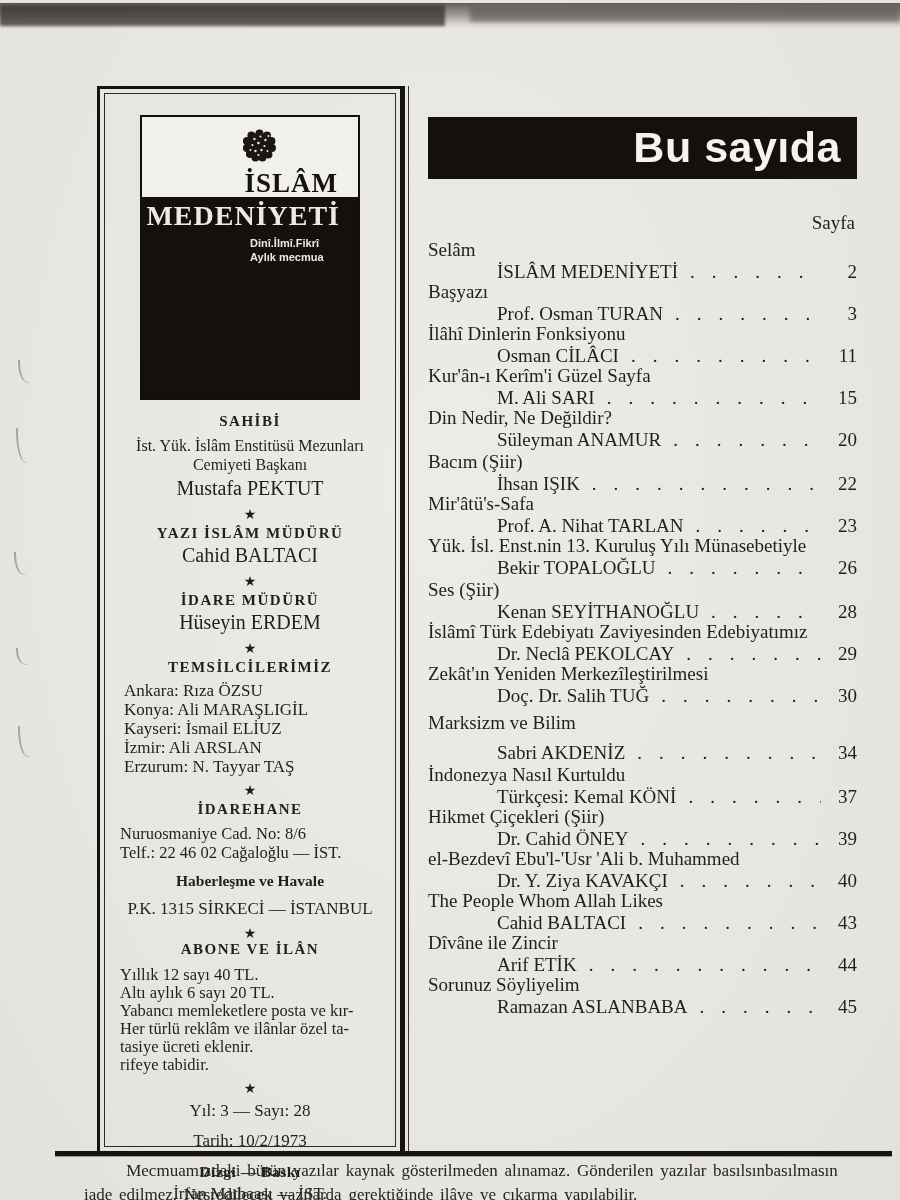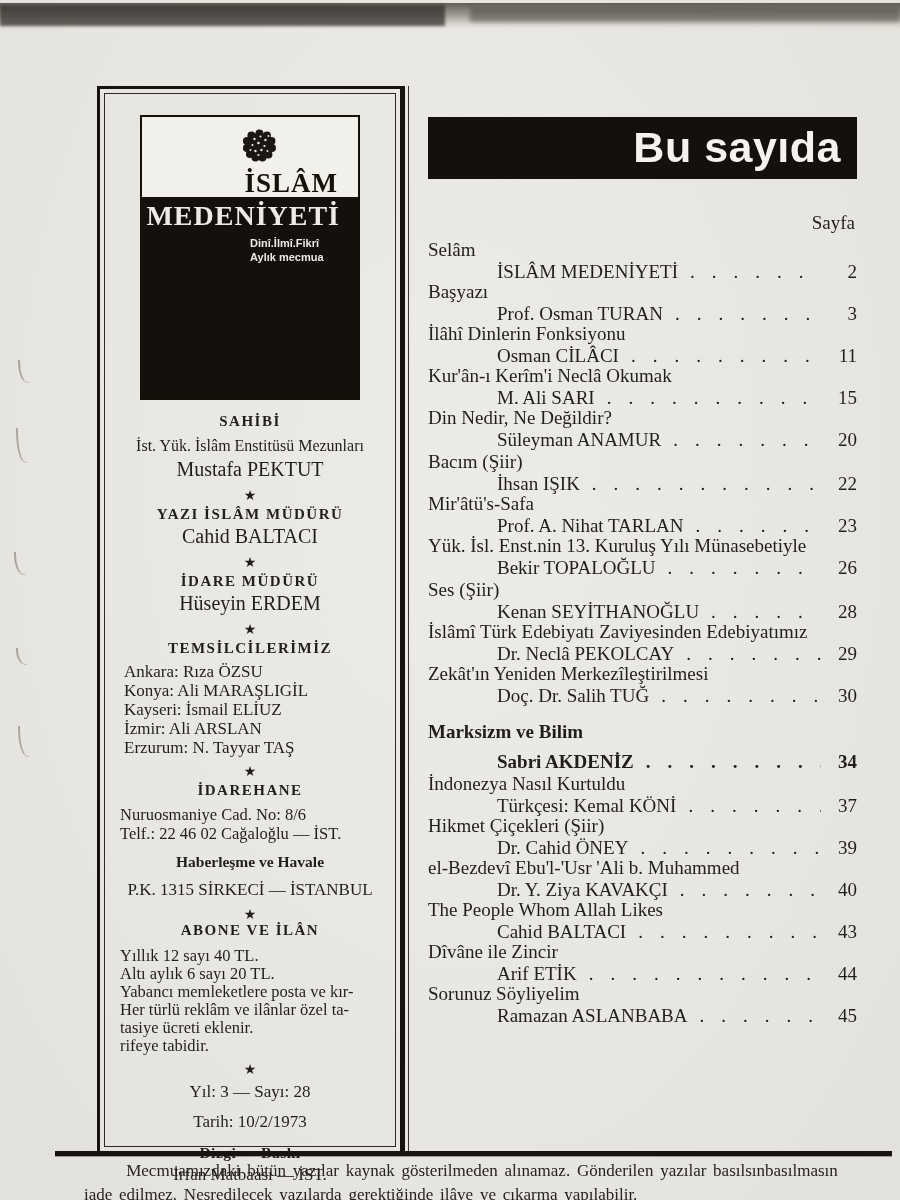--- a/index.html
+++ b/index.html
@@ -53,21 +53,21 @@
 
   
   .toc{position:absolute;left:428px;top:117px;width:429px;}
   .banner{height:62px;background:#14110d;color:#f5f3ef;font-family:"Liberation Sans","DejaVu Sans",sans-serif;
     font-weight:bold;font-size:43px;line-height:60px;text-align:right;padding-right:16px;letter-spacing:.5px;}
   .sayfa{text-align:right;margin-top:33px;font-size:19px;padding-right:2px;}
   .toc-list{margin-top:2px;font-size:19px;line-height:20px;}
   .toc-entry{}
   .toc-entry:nth-child(1){margin-top:6px;}
   .toc-entry:nth-child(6),.toc-entry:nth-child(9),.toc-entry:nth-child(13){margin-top:2px;}
-  .toc-entry:nth-child(12){margin-top:16px;font-weight:bold;}
+  .toc-entry:nth-child(12){margin-top:7px;}
   .toc-entry:nth-child(12) .toc-author{margin-top:10px;}
   .toc-title{}
   .toc-author{display:flex;align-items:baseline;padding-left:69px;margin-top:2px;}
   .author-name{white-space:nowrap;padding-right:12px;}
   .dots{flex:1;overflow:hidden;white-space:nowrap;letter-spacing:17px;color:#211f1c;}
   .page-num{flex:none;width:36px;text-align:right;}
 
   
   .bottom-rule{position:absolute;left:55px;right:8px;top:1151px;height:5px;background:#17140f;
     box-shadow:0 1px 0 rgba(23,20,15,.35);}
@@ -129,20 +129,21 @@
           </div>
           <div class="cover-black">
             <div class="cover-t2">MEDENİYETİ</div>
             <div class="cover-sub first">Dinî.İlmî.Fikrî</div>
             <div class="cover-sub">Aylık mecmua</div>
           </div>
         </div>
 
         <div class="hdr m-sahibi">SAHİBİ</div>
         <div class="sub m-l1">İst. Yük. İslâm Enstitüsü Mezunları</div>
+        <div class="sub">Cemiyeti Başkanı</div>
         <div class="name">Mustafa PEKTUT</div>
 
         <div class="star">★</div>
         <div class="hdr m-hdr">YAZI İSLÂM MÜDÜRÜ</div>
         <div class="name m-nm">Cahid BALTACI</div>
 
         <div class="star">★</div>
         <div class="hdr m-hdr">İDARE MÜDÜRÜ</div>
         <div class="name m-nm">Hüseyin ERDEM</div>
 
@@ -214,21 +215,21 @@
   <div class="toc-entry">
     <div class="toc-title">İlâhî Dinlerin Fonksiyonu</div>
     <div class="toc-author">
       <span class="author-name">Osman CİLÂCI</span>
       <span class="dots">........................</span>
       <span class="page-num">11</span>
     </div>
   </div>
 
   <div class="toc-entry">
-    <div class="toc-title">Kur'ân-ı Kerîm'i Neclâ Okumak</div>
+    <div class="toc-title">Kur'ân-ı Kerîm'i Güzel Sayfa</div>
     <div class="toc-author">
       <span class="author-name">M. Ali SARI</span>
       <span class="dots">........................</span>
       <span class="page-num">15</span>
     </div>
   </div>
 
   <div class="toc-entry">
     <div class="toc-title">Din Nedir, Ne Değildir?</div>
     <div class="toc-author">

